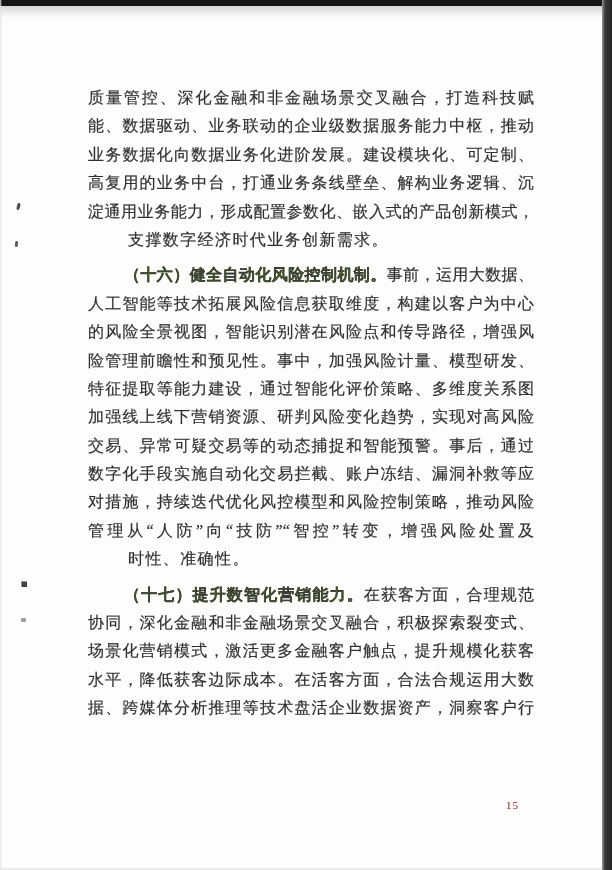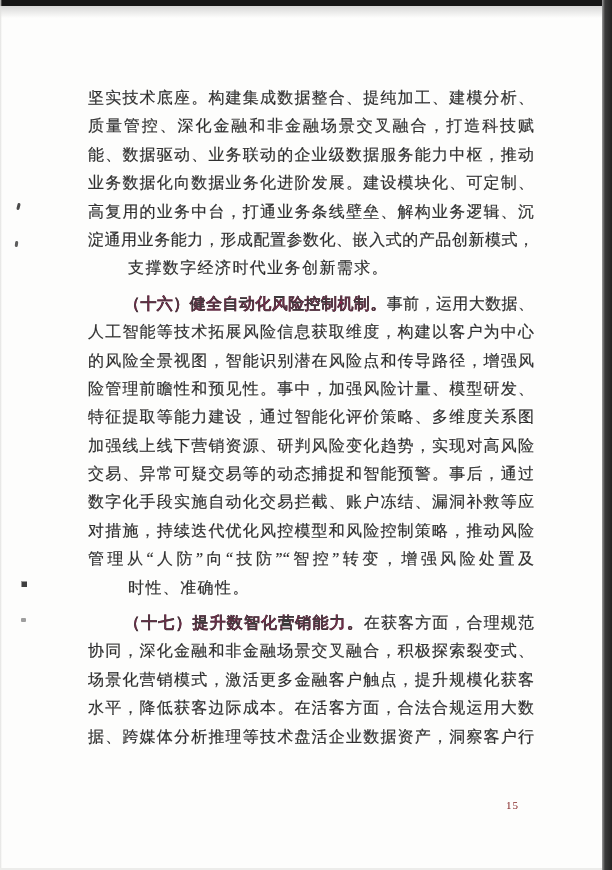--- a/index.html
+++ b/index.html
@@ -52,21 +52,21 @@
     overflow: hidden;
     white-space: nowrap;
   }
   .tline.flush {
     text-align: left;
     text-align-last: left;
     letter-spacing: 1.4px;
     margin-left: 40px;
   }
   .tline.lead { text-indent: 36px; }
-  .sec-heading { font-weight: bold; color: #be185d; }
+  .sec-heading { font-weight: bold; color: #4d7c0f; }
   
   .pagenum {
     position: absolute; left: 506px; top: 799px;
     font-size: 11px; color: #7f1d1d; letter-spacing: 1px;
   }
   
   .speck { position: absolute; }
   .speck-1 { left: 17px; top: 203px; width: 3px; height: 7px; background: #4a4a4a; border-radius: 2px; transform: rotate(14deg); }
   .speck-2 { left: 15px; top: 241px; width: 3px; height: 6px; background: #5d5d5d; border-radius: 2px; transform: rotate(8deg); }
   .speck-3 { left: 21px; top: 581px; width: 6px; height: 6px; background: #3f3f3f; box-shadow: inset 1px 1px 0 #9a9a9a; }
@@ -84,21 +84,20 @@
   <div class="bottom-edge"></div>
 
   <div class="speck speck-1"></div>
   <div class="speck speck-2"></div>
   <div class="speck speck-3"></div>
   <div class="speck speck-4"></div>
 
   <div class="doc">
 
     <div class="para">
-      <div class="tline">坚实技术底座。构建集成数据整合、提纯加工、建模分析、</div>
       <div class="tline">质量管控、深化金融和非金融场景交叉融合，打造科技赋</div>
       <div class="tline">能、数据驱动、业务联动的企业级数据服务能力中枢，推动</div>
       <div class="tline">业务数据化向数据业务化进阶发展。建设模块化、可定制、</div>
       <div class="tline">高复用的业务中台，打通业务条线壁垒、解构业务逻辑、沉</div>
       <div class="tline">淀通用业务能力，形成配置参数化、嵌入式的产品创新模式，</div>
       <div class="tline flush">支撑数字经济时代业务创新需求。</div>
     </div>
 
     <div class="para spaced">
       <div class="tline lead">

